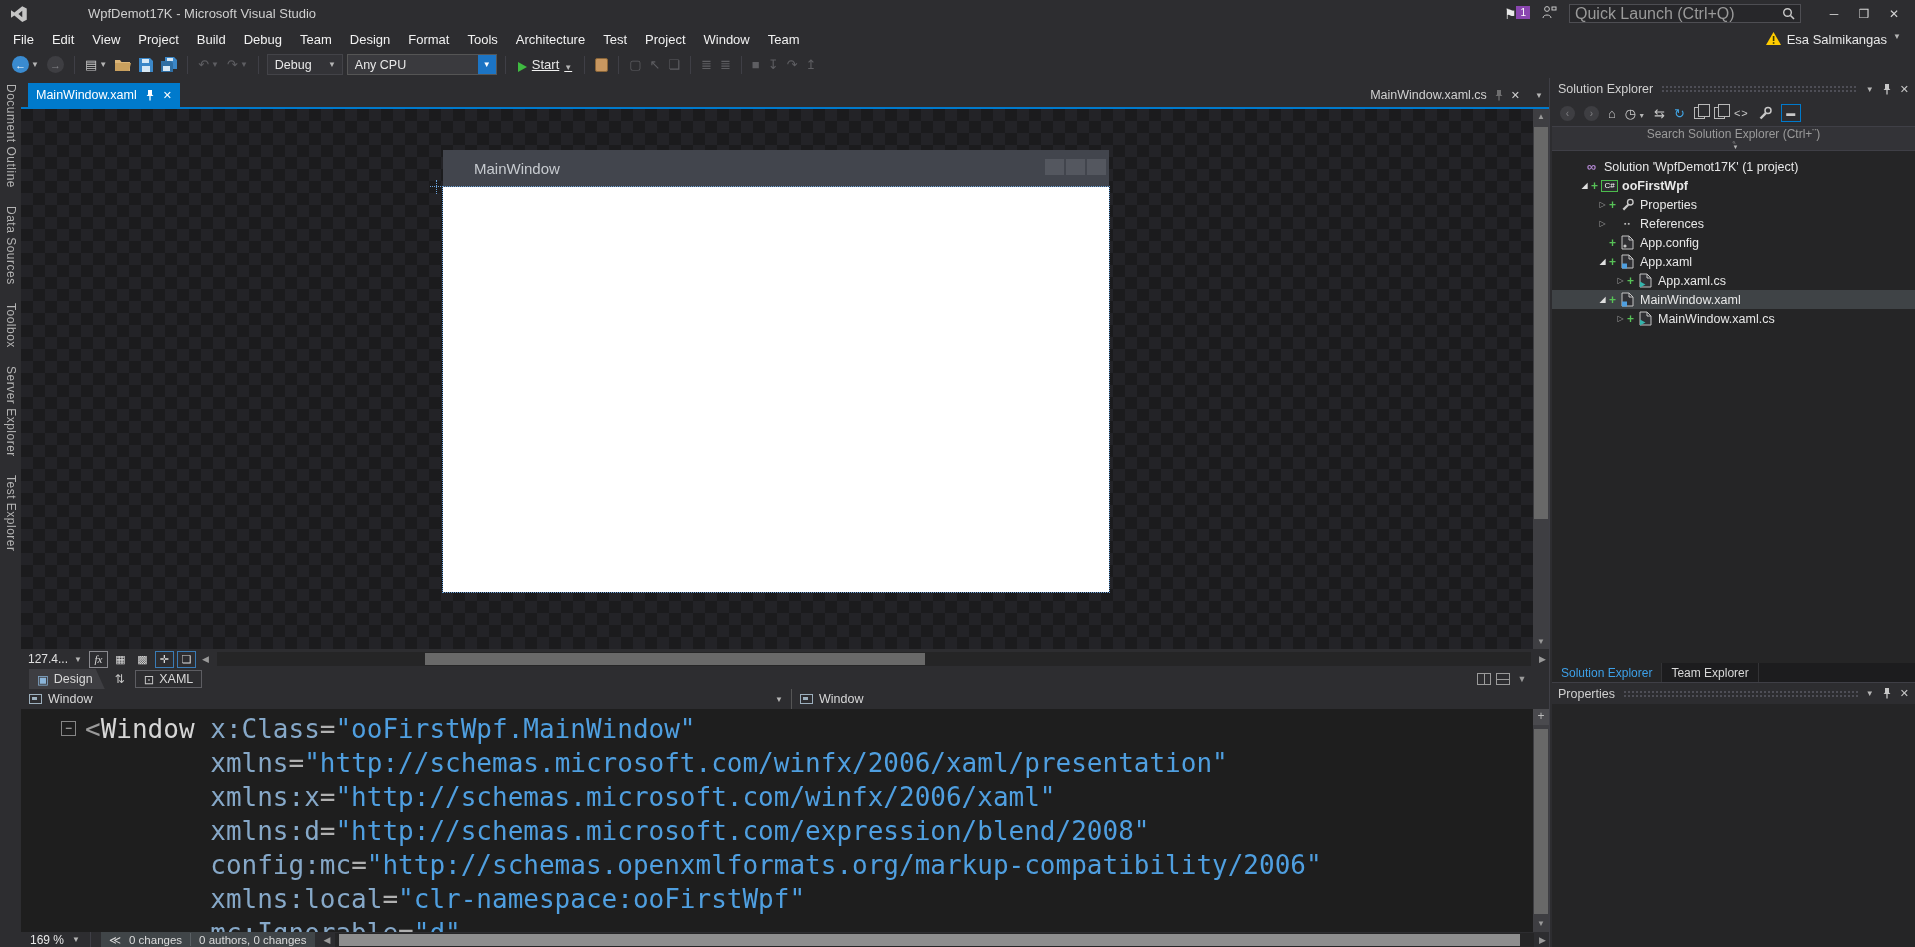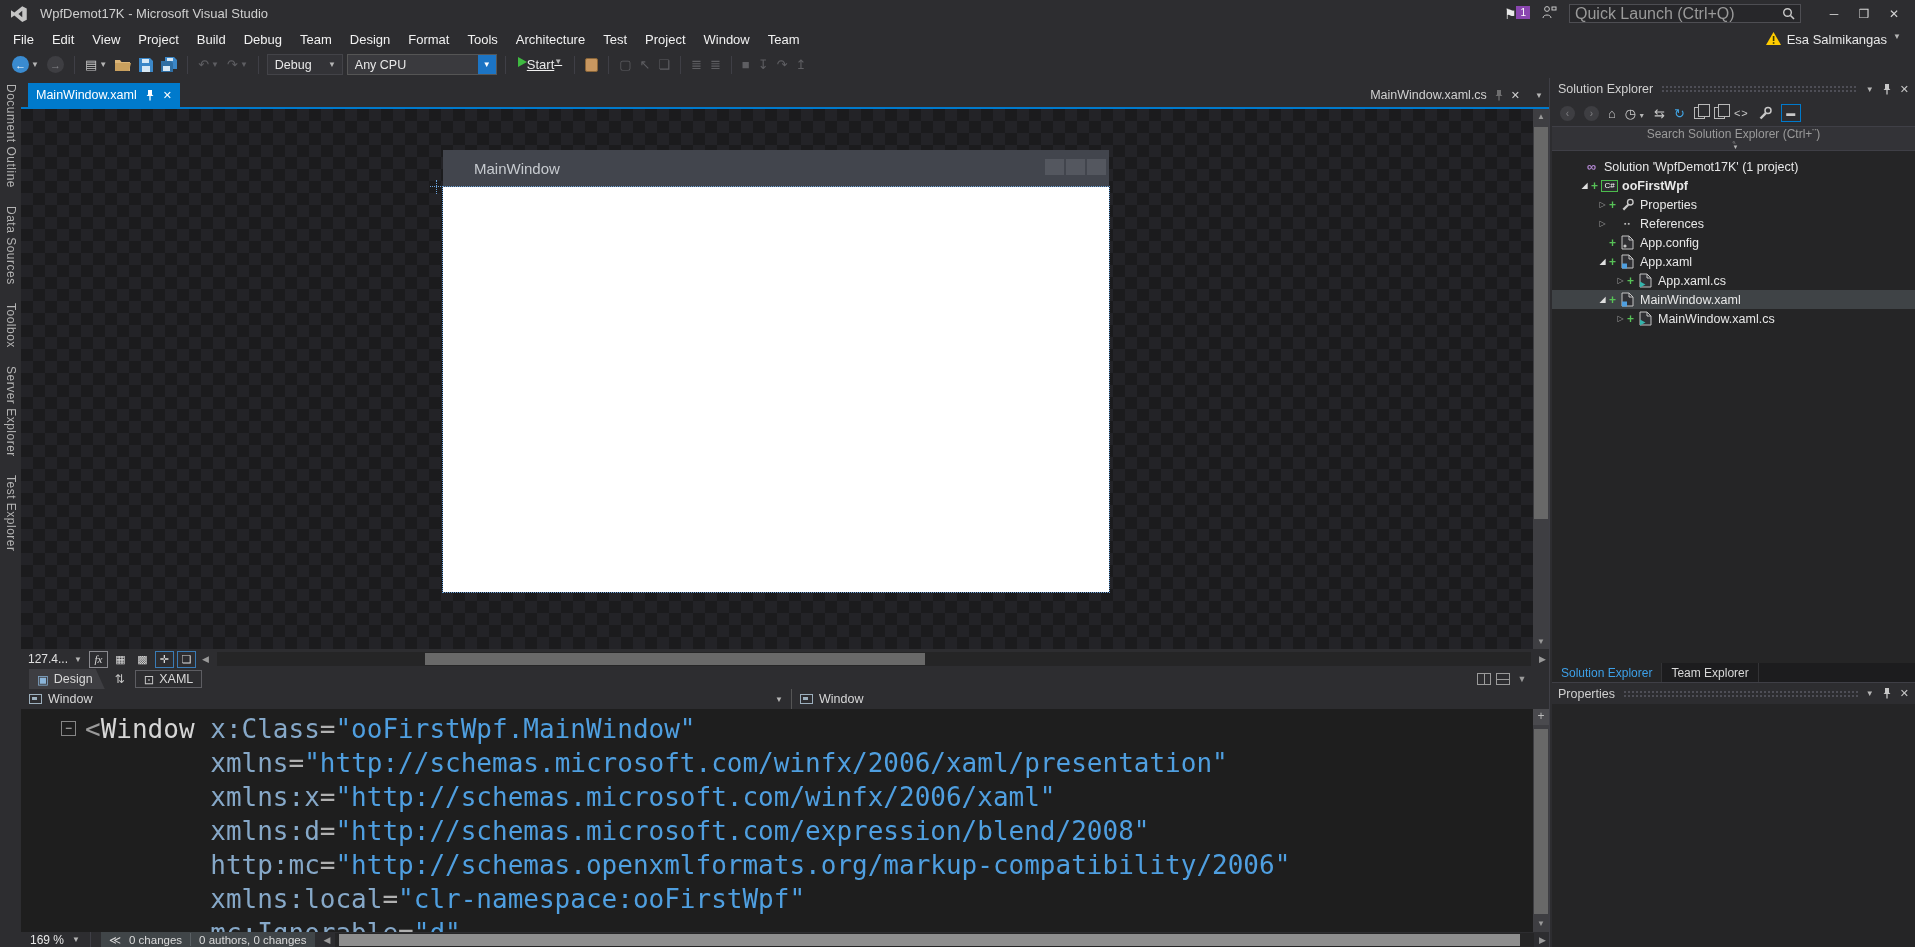--- a/index.html
+++ b/index.html
@@ -1,21 +1,21 @@
 <!DOCTYPE html>
 <html><head>
 <meta charset="utf-8">
 <style>
   * { margin:0; padding:0; box-sizing:border-box; }
   html,body { background:#1e1e1e; }
   .app { position:relative; width:1915px; height:947px; background:#2d2d30;
          font-family:"Liberation Sans",sans-serif; color:#f1f1f1; font-size:13px; overflow:hidden; }
 
   
-  .titlebar { height:27px; display:flex; align-items:center; padding:0 8px; }
+  .titlebar { height:27px; display:flex; align-items:center; padding:0 8px;gap:48px; }
   .vslogo { width:20px; height:18px; margin:0 10px 0 2px; }
   .apptitle { color:#cfcfcf; font-size:13px; }
   .tb-right { margin-left:auto; display:flex; align-items:center; gap:12px; }
   .flagwrap { display:flex; align-items:flex-start; }
   .flag { color:#e8e8e8; font-size:14px; }
   .badge { background:#8a46b0; color:#fff; font-size:10px; padding:0 4px; height:13px; line-height:13px; }
   .feedback { color:#c8c8c8; }
   .quicklaunch { width:232px; height:19px; background:#27272a; border:1px solid #4e4e53;
                  display:flex; align-items:center; padding:0 5px; }
   .quicklaunch .ph { color:#9a9a9a; font-size:16px; flex:1; }
@@ -38,21 +38,21 @@
   .circ.back { background:#3a8bd0; color:#fff; }
   .circ.fwd  { background:#3e3e42; color:#85858a; }
   .gico { color:#c8c8c8; font-size:13px; }
   .dico { color:#5e5e62; font-size:13px; }
   .combo { height:21px; background:#333337; border:1px solid #434348; display:flex;
            align-items:center; padding-left:7px; font-size:12.5px; color:#e8e8e8; }
   .combo .caret { margin:0 6px; }
   .combo.platform { width:150px; border-color:#555; background:#3a3a3e; padding-right:0; }
   .combo.platform .dd { margin-left:auto; width:18px; height:19px; background:#1c74c4;
                         display:flex; align-items:center; justify-content:center; }
-  .startbtn { display:flex; align-items:flex-start; padding:0 4px;text-decoration:underline; }
+  .startbtn { display:flex; align-items:flex-end; gap:5px; padding:0 4px;text-decoration:underline; }
   .play { width:0; height:0; border-left:9px solid #3fba41; border-top:5.5px solid transparent;
           border-bottom:5.5px solid transparent; }
   .attach { width:13px; height:14px; background:#c89760; border:1px solid #8a6538; border-radius:2px; }
 
   
   .main { display:flex; height:869px; }
   .leftstrip { width:21px; display:flex; flex-direction:column; align-items:center;
                padding-top:6px; gap:18px; }
   .vtab { writing-mode:vertical-rl; color:#b4b4b4; font-size:12px; letter-spacing:.5px; }
 
@@ -451,21 +451,21 @@
         </div>
       </div>
 
       <div class="codearea">
         <div class="foldbox">−</div>
         <div class="code" id="code-lines">
             <div class="cl"><span class="tk-ld">&lt;</span><span class="tk-el">Window</span><span class="tk-pl"> </span><span class="tk-at">x:Class</span><span class="tk-eq">=</span><span class="tk-st">"ooFirstWpf.MainWindow"</span></div>
             <div class="cl"><span class="tk-pl">        </span><span class="tk-at">xmlns</span><span class="tk-eq">=</span><span class="tk-st">"http://schemas.microsoft.com/winfx/2006/xaml/presentation"</span></div>
             <div class="cl"><span class="tk-pl">        </span><span class="tk-at">xmlns:x</span><span class="tk-eq">=</span><span class="tk-st">"http://schemas.microsoft.com/winfx/2006/xaml"</span></div>
             <div class="cl"><span class="tk-pl">        </span><span class="tk-at">xmlns:d</span><span class="tk-eq">=</span><span class="tk-st">"http://schemas.microsoft.com/expression/blend/2008"</span></div>
-            <div class="cl"><span class="tk-pl">        </span><span class="tk-at">http:mc</span><span class="tk-eq">=</span><span class="tk-st">"http://schemas.openxmlformats.org/markup-compatibility/2006"</span></div>
+            <div class="cl"><span class="tk-pl">        </span><span class="tk-at">config:mc</span><span class="tk-eq">=</span><span class="tk-st">"http://schemas.openxmlformats.org/markup-compatibility/2006"</span></div>
             <div class="cl"><span class="tk-pl">        </span><span class="tk-at">xmlns:local</span><span class="tk-eq">=</span><span class="tk-st">"clr-namespace:ooFirstWpf"</span></div>
             <div class="cl"><span class="tk-pl">        </span><span class="tk-at">mc:Ignorable</span><span class="tk-eq">=</span><span class="tk-st">"d"</span></div>
           </div>
         <div class="code-vscroll">
           <div class="splitbox">+</div>
           <div class="thumb"></div>
           <div class="arrb">▼</div>
         </div>
       </div>
 

